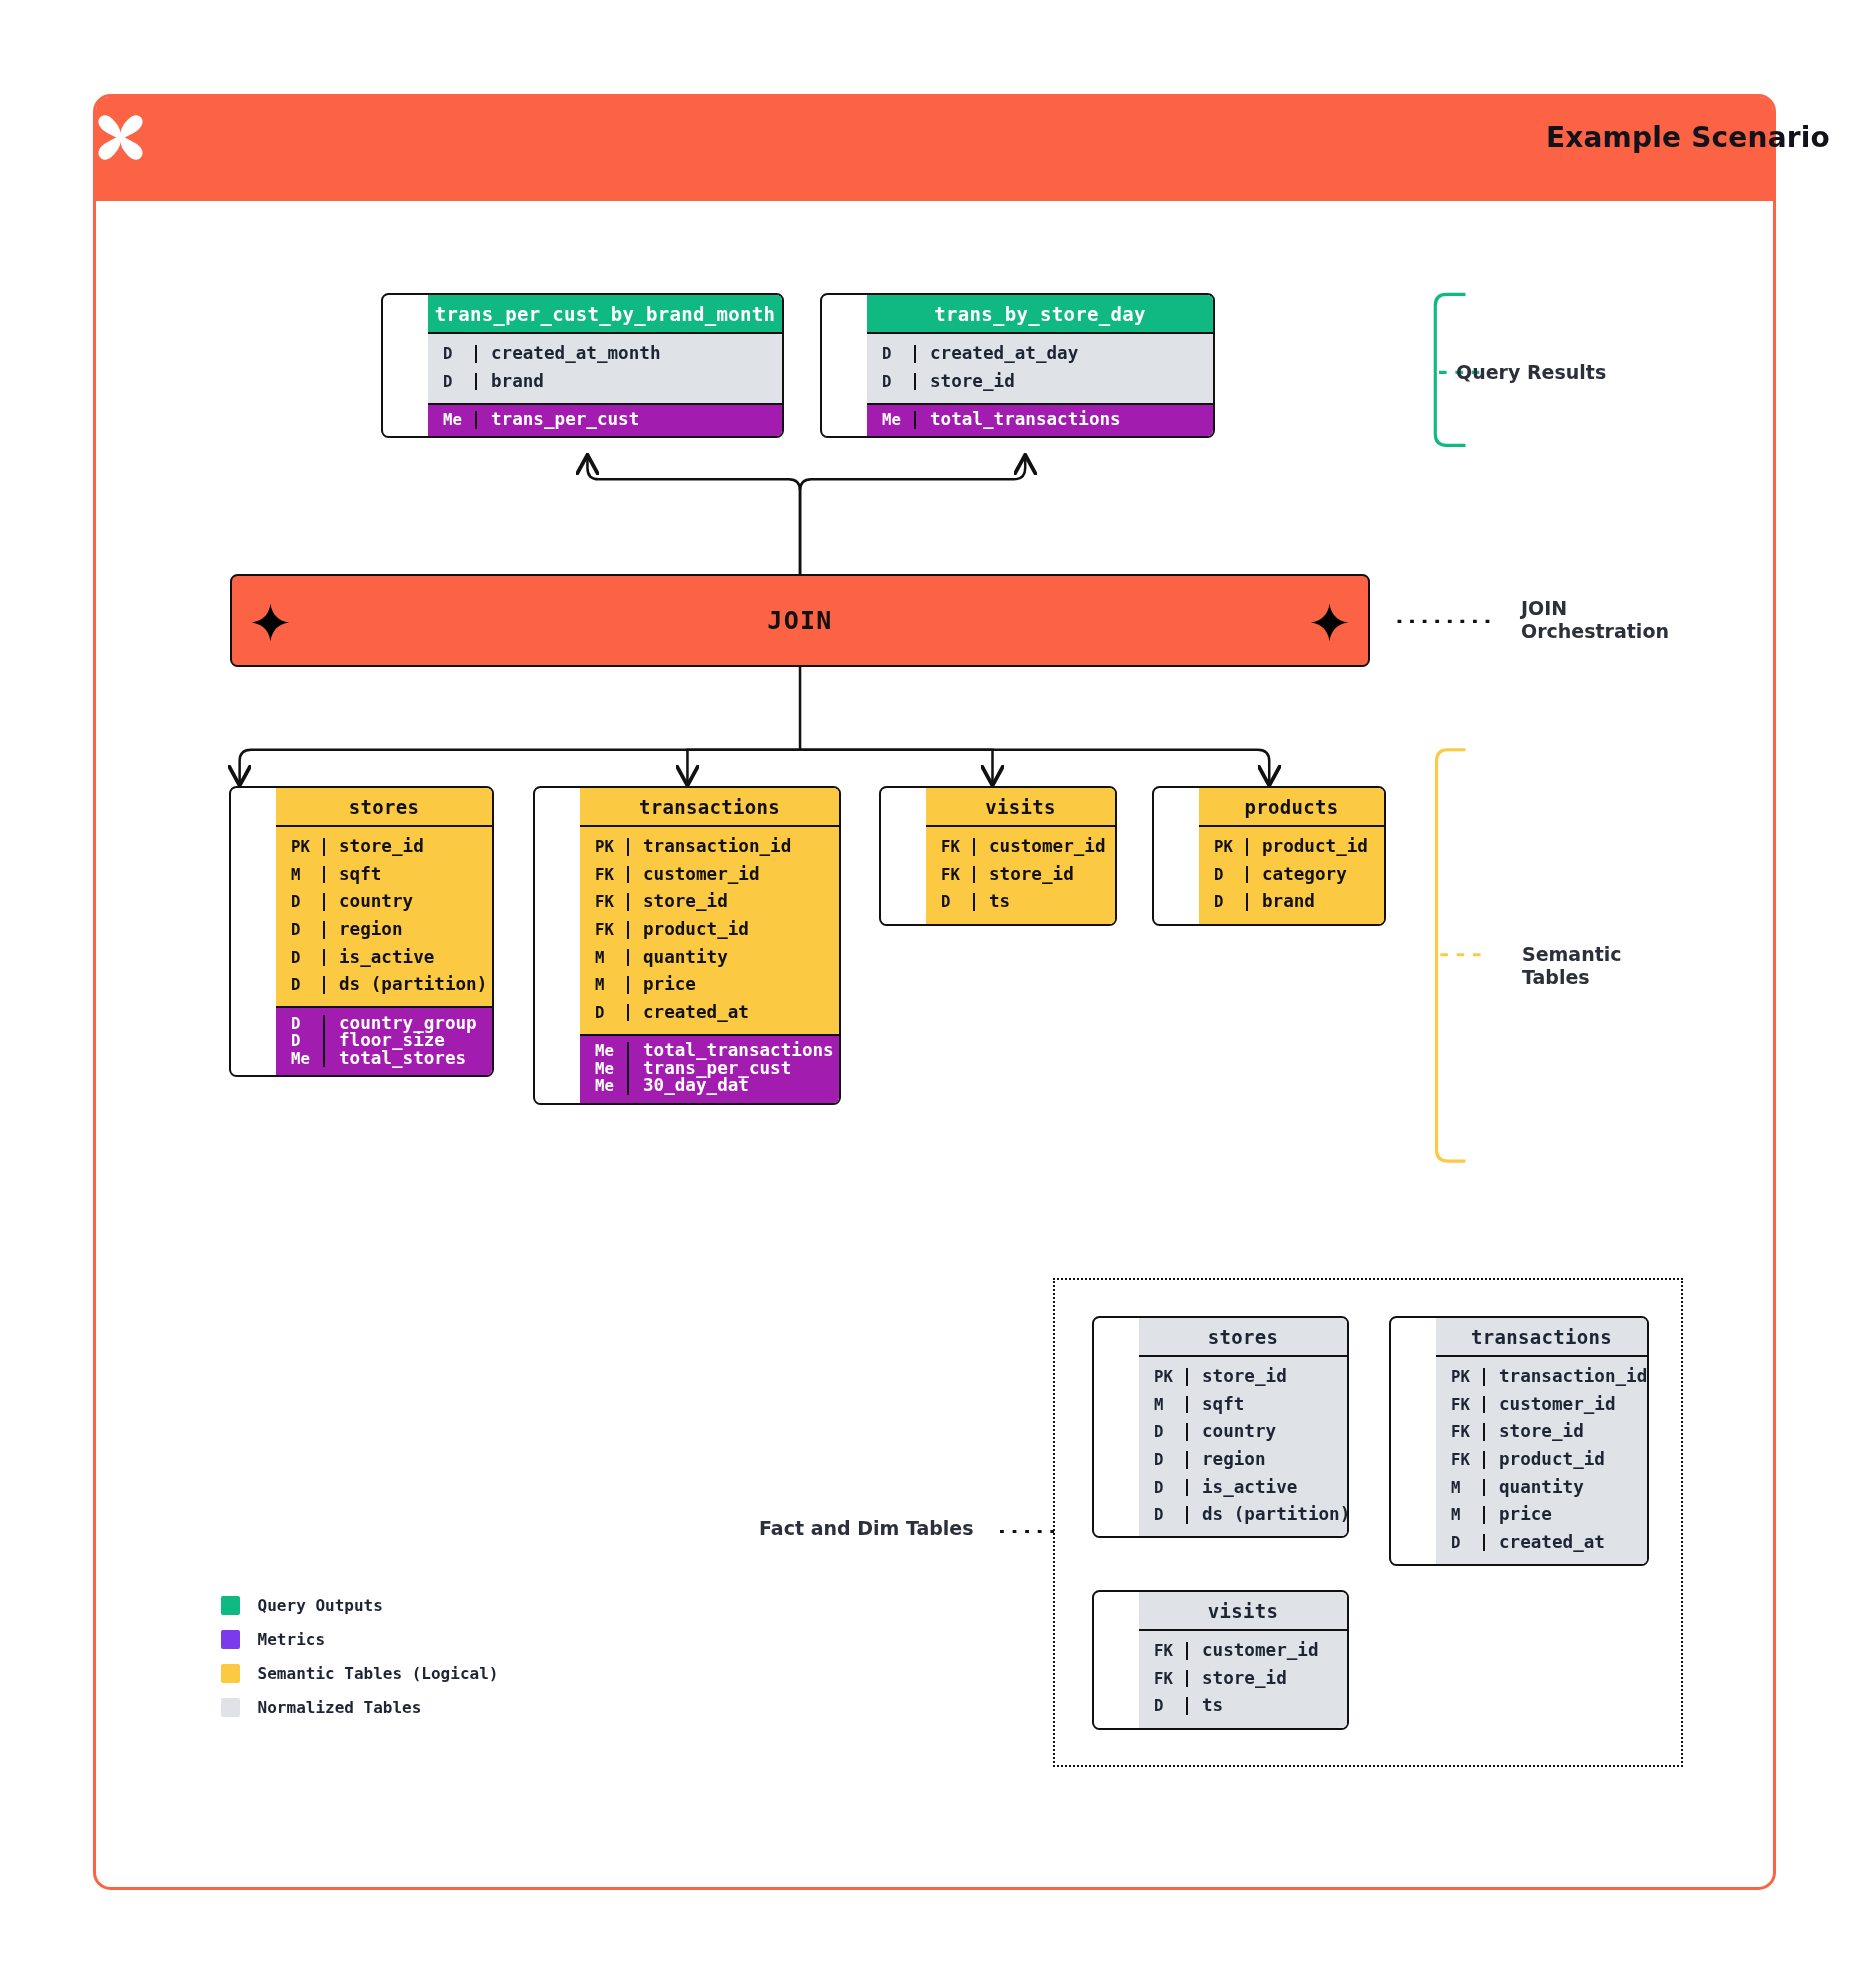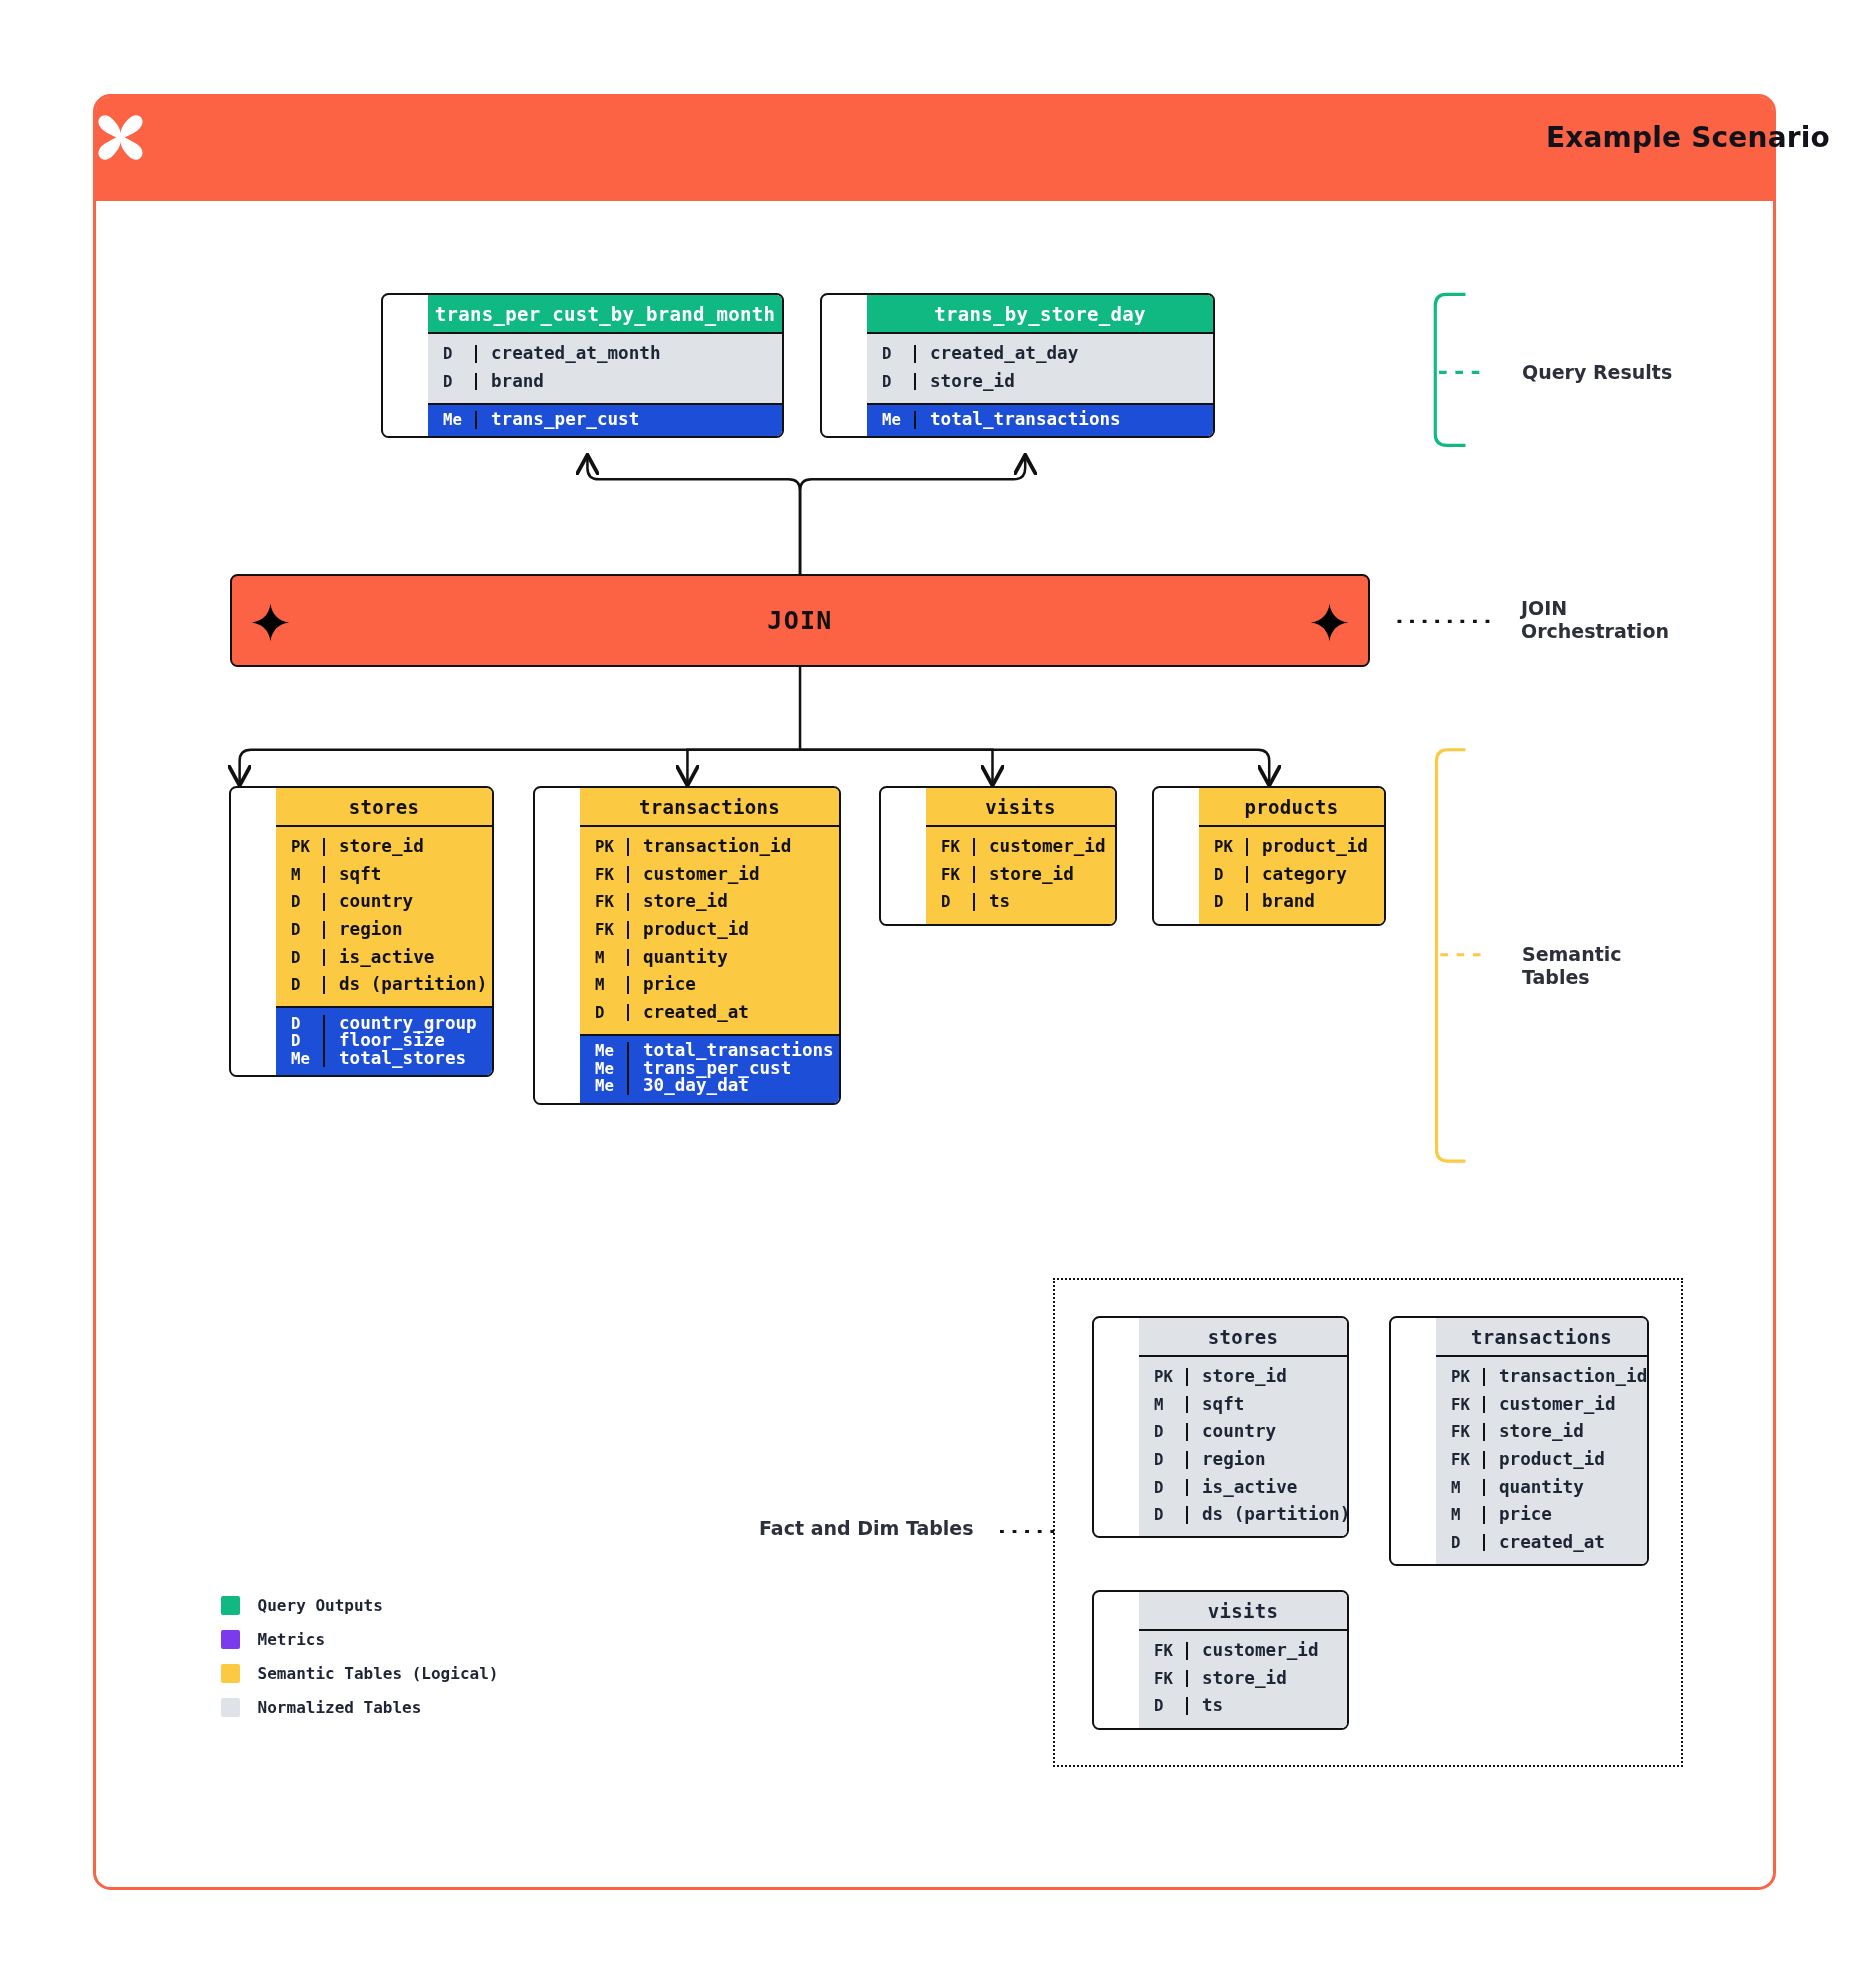--- a/index.html
+++ b/index.html
@@ -21,21 +21,21 @@
   .tbl .row .k{width:47px;flex:0 0 47px;font-weight:700;font-size:15.7px;text-align:left;padding-left:15px;box-sizing:border-box;}
   .tbl .row .v{flex:1;padding-left:14px;font-weight:700;white-space:pre;}
   .tbl .sep{border-left:2.5px solid #111;}
   .tbl .body{padding:6.3px 0 7.5px 0;}
   .tbl .body .row{padding:5px 0;}
   .tbl .metrics{border-top:2.5px solid #111;padding:6.3px 0 7.5px 0;}
 
   
   .green   {background:#10B981;color:#fff;}
   .greybody{background:#DFE3E8;color:#1d2433;}
-  .purple  {background:#1d4ed8;color:#fff;}
+  .purple  {background:#a21caf;color:#fff;}
   .yellow  {background:#FCC943;color:#111;}
   .greyhdr {background:#DFE3E8;color:#1d2433;}
 
   
   .joinbar{position:absolute;background:#FC6344;border:2.5px solid #111;border-radius:7.5px;
      display:flex;align-items:center;justify-content:center;box-sizing:border-box;}
   .joinbar .lbl{font-size:25px;font-weight:700;color:#111;letter-spacing:1.3px;}
   .spark{position:absolute;width:39px;height:39px;}
 
   
@@ -126,21 +126,21 @@
     </div>
   </div>
   <div class="metrics purple">
     <div class="row">
       <span class="k">Me</span>
       <span class="v sep">total_transactions</span>
     </div>
   </div>
 </div>
 
-<div class="ann" style="left:1522px;top:361px;">Query Results</div>
+<div class="ann" style="left:1456px;top:361px;">Query Results</div>
 
 <div class="joinbar" style="left:230px;top:574px;width:1140px;height:93px;">
   <svg class="spark" style="left:19px;top:27px;" viewBox="0 0 100 100">
     <path d="M50 2 C54 30 70 46 98 50 C70 54 54 70 50 98 C46 70 30 54 2 50 C30 46 46 30 50 2 Z" fill="#000"></path>
   </svg>
   <span class="lbl">JOIN</span>
   <svg class="spark" style="right:19px;top:27px;" viewBox="0 0 100 100">
     <path d="M50 2 C54 30 70 46 98 50 C70 54 54 70 50 98 C46 70 30 54 2 50 C30 46 46 30 50 2 Z" fill="#000"></path>
   </svg>
 </div>

